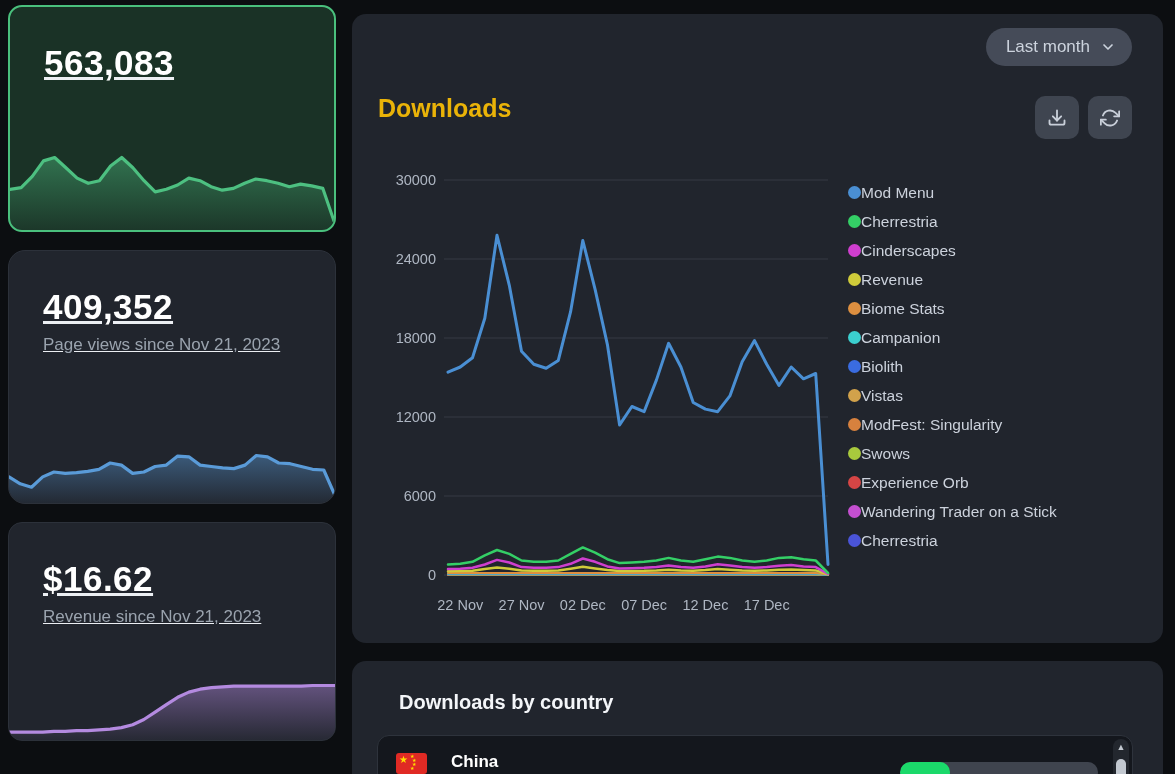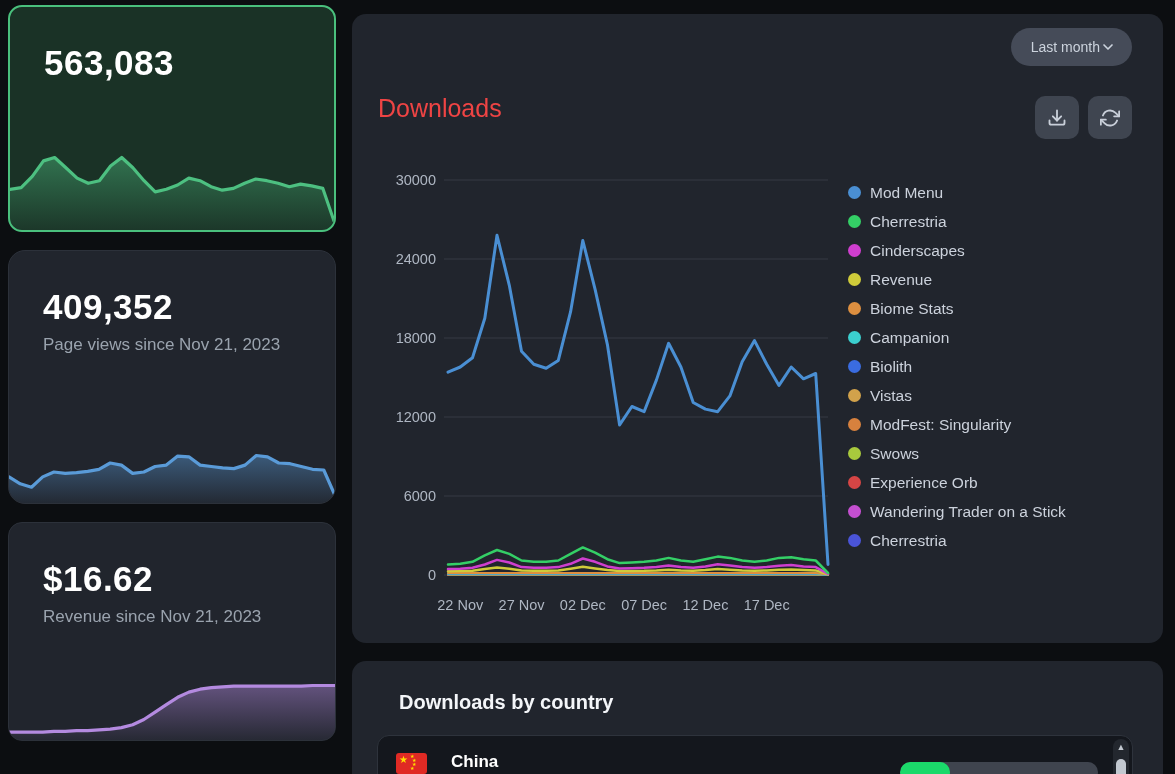--- a/index.html
+++ b/index.html
@@ -7,49 +7,49 @@
   body {
     background:#0c0e11;
     font-family:"Liberation Sans", sans-serif;
     color:#eceff3;
     position:relative;
   }
   
   .stat-col { position:absolute; left:8px; top:5px; width:328px; display:flex; flex-direction:column; gap:18px; }
   .stat-card {
     position:relative; width:328px; border-radius:14px; overflow:hidden;
-    background:#21252d; border:1px solid #2c313a; cursor:pointer;
+    background:#21252d; border:1px solid #2c313a; cursor:pointer;text-decoration:underline;
   }
   .stat-card.c0 { height:227px; background:#1a3226; border:2px solid #4ac07d; }
   .stat-card.c1 { height:254px;border-radius:17px; }
   .stat-card.c2 { height:219px; }
   .stat-num { font-size:35px; font-weight:800; letter-spacing:.5px; padding:36px 34px 0; color:#ffffff; }
   .stat-lbl { font-size:17px; line-height:1.32; padding:7px 34px 0; color:#9aa3ae; }
   .stat-card.c0 .stat-lbl { color:#d2ded6; }
   .spark { position:absolute; left:0; right:0; bottom:0; width:100%; display:block; }
   
   .main-col { position:absolute; left:352px; top:14px; width:811px; }
   .panel { background:#21252d; border-radius:14px; position:relative; }
   .panel.downloads { height:629px; }
   .panel.country { height:200px; margin-top:18px; }
   .pill {
     position:absolute; top:14px; right:31px; height:38px; padding:0 16px 0 20px;
-    background:#454b58; border:none; border-radius:19px; display:flex; align-items:center; 
-    color:#ccd3dd; font-size:14px; font-family:"Liberation Sans",sans-serif; cursor:pointer;
-  }
-  .panel-title { position:absolute; top:80px; left:26px; font-size:25px; font-weight:400; color:#ef4444; }
+    background:#454b58; border:none; border-radius:19px; display:flex; align-items:center; gap:10px;
+    color:#ccd3dd; font-size:17px; font-family:"Liberation Sans",sans-serif; cursor:pointer;
+  }
+  .panel-title { position:absolute; top:80px; left:26px; font-size:25px; font-weight:700; color:#eab308; }
   .icon-btns { position:absolute; top:82px; right:31px; display:flex; gap:9px; }
   .icon-btn {
     width:44px; height:43px; border-radius:10px; background:#3f4550; border:none;
     display:flex; align-items:center; justify-content:center; color:#c9cfd9; cursor:pointer;
   }
   .icon-btn svg, .pill svg { display:block; }
   #main-chart { position:absolute; left:36px; top:156px; }
   .legend { position:absolute; left:496px; top:164px; display:flex; flex-direction:column; }
-  .legend-item { display:flex; align-items:center; gap:9px; height:29px; cursor:pointer; }
+  .legend-item { display:flex; align-items:center; height:29px; cursor:pointer; }
   .legend-dot { width:13px; height:13px; border-radius:50%; flex:0 0 13px; }
   .legend-lbl { font-size:15.5px; color:#ccd2dc; white-space:nowrap; }
   
   .country-title { position:absolute; top:30px; left:26px; font-size:20px; font-weight:800; color:#f4f6f9;margin-left:21px; }
   .country-list {
     position:absolute; left:25px; top:74px; width:756px; height:126px;
     background:#14171d; border:1px solid #2e333c; border-radius:12px 12px 0 0;
   }
   .flag {
     position:absolute; left:18px; top:17px; width:31px; height:21px; border-radius:3px;

